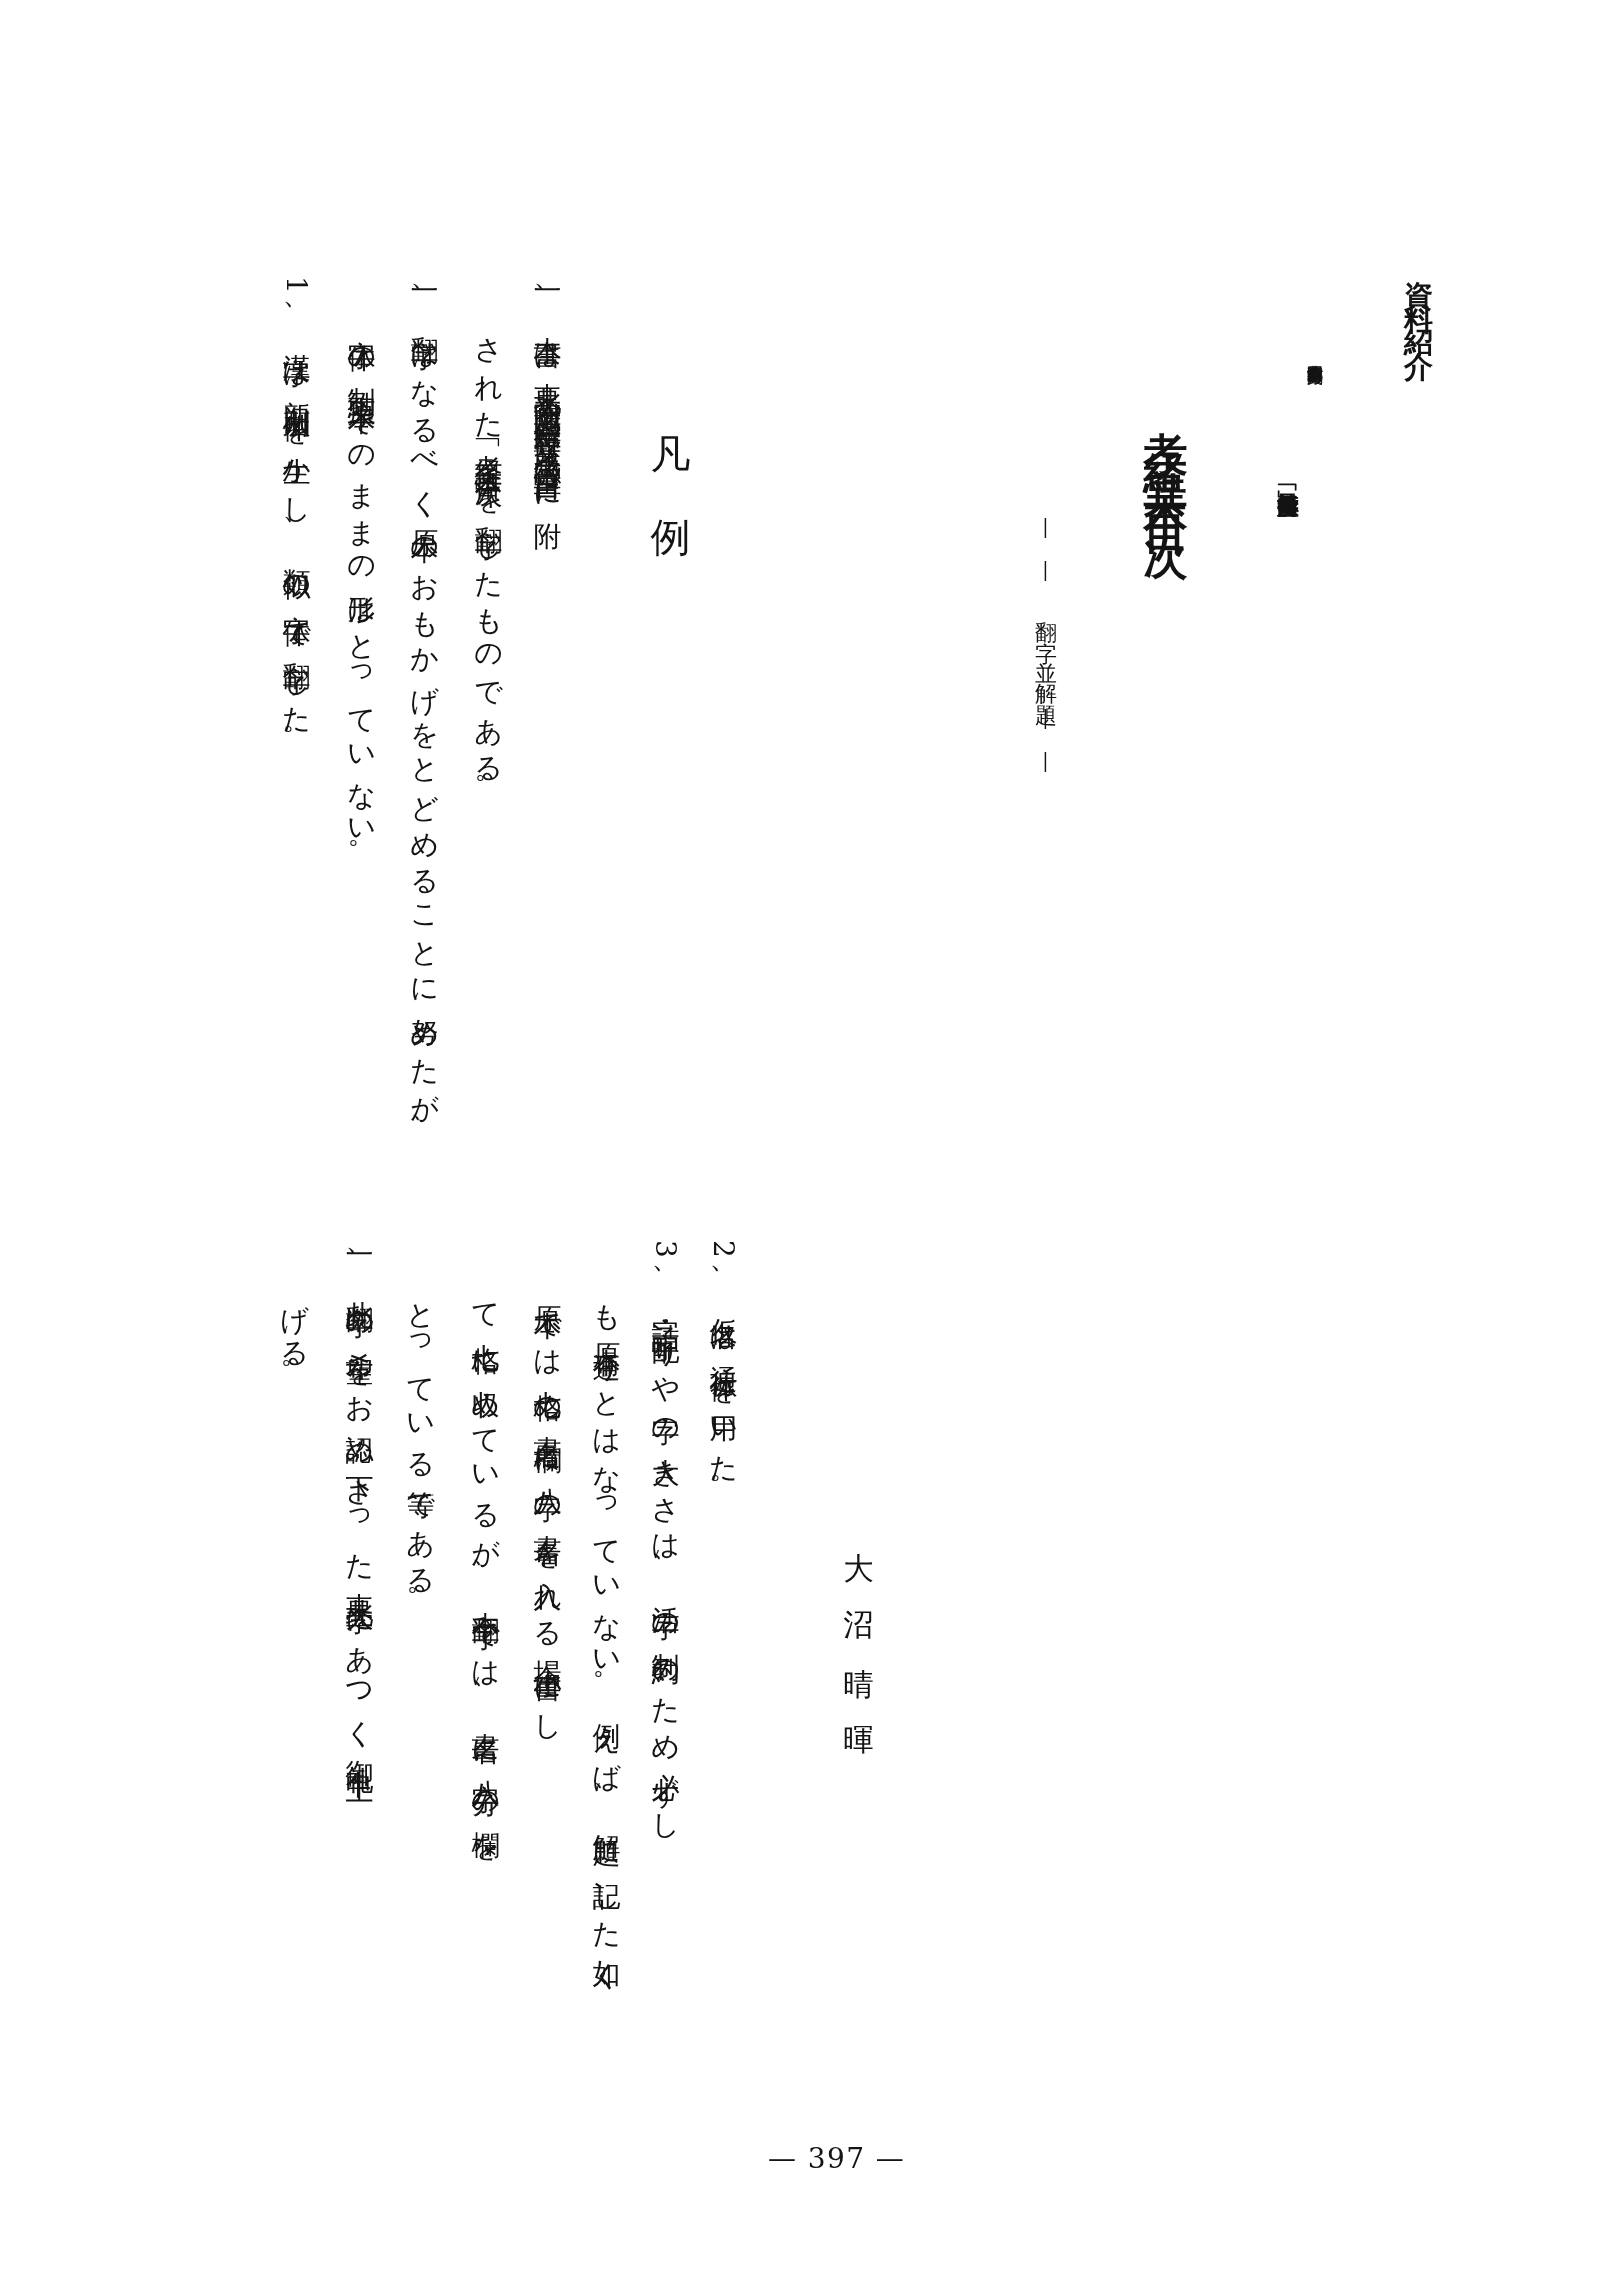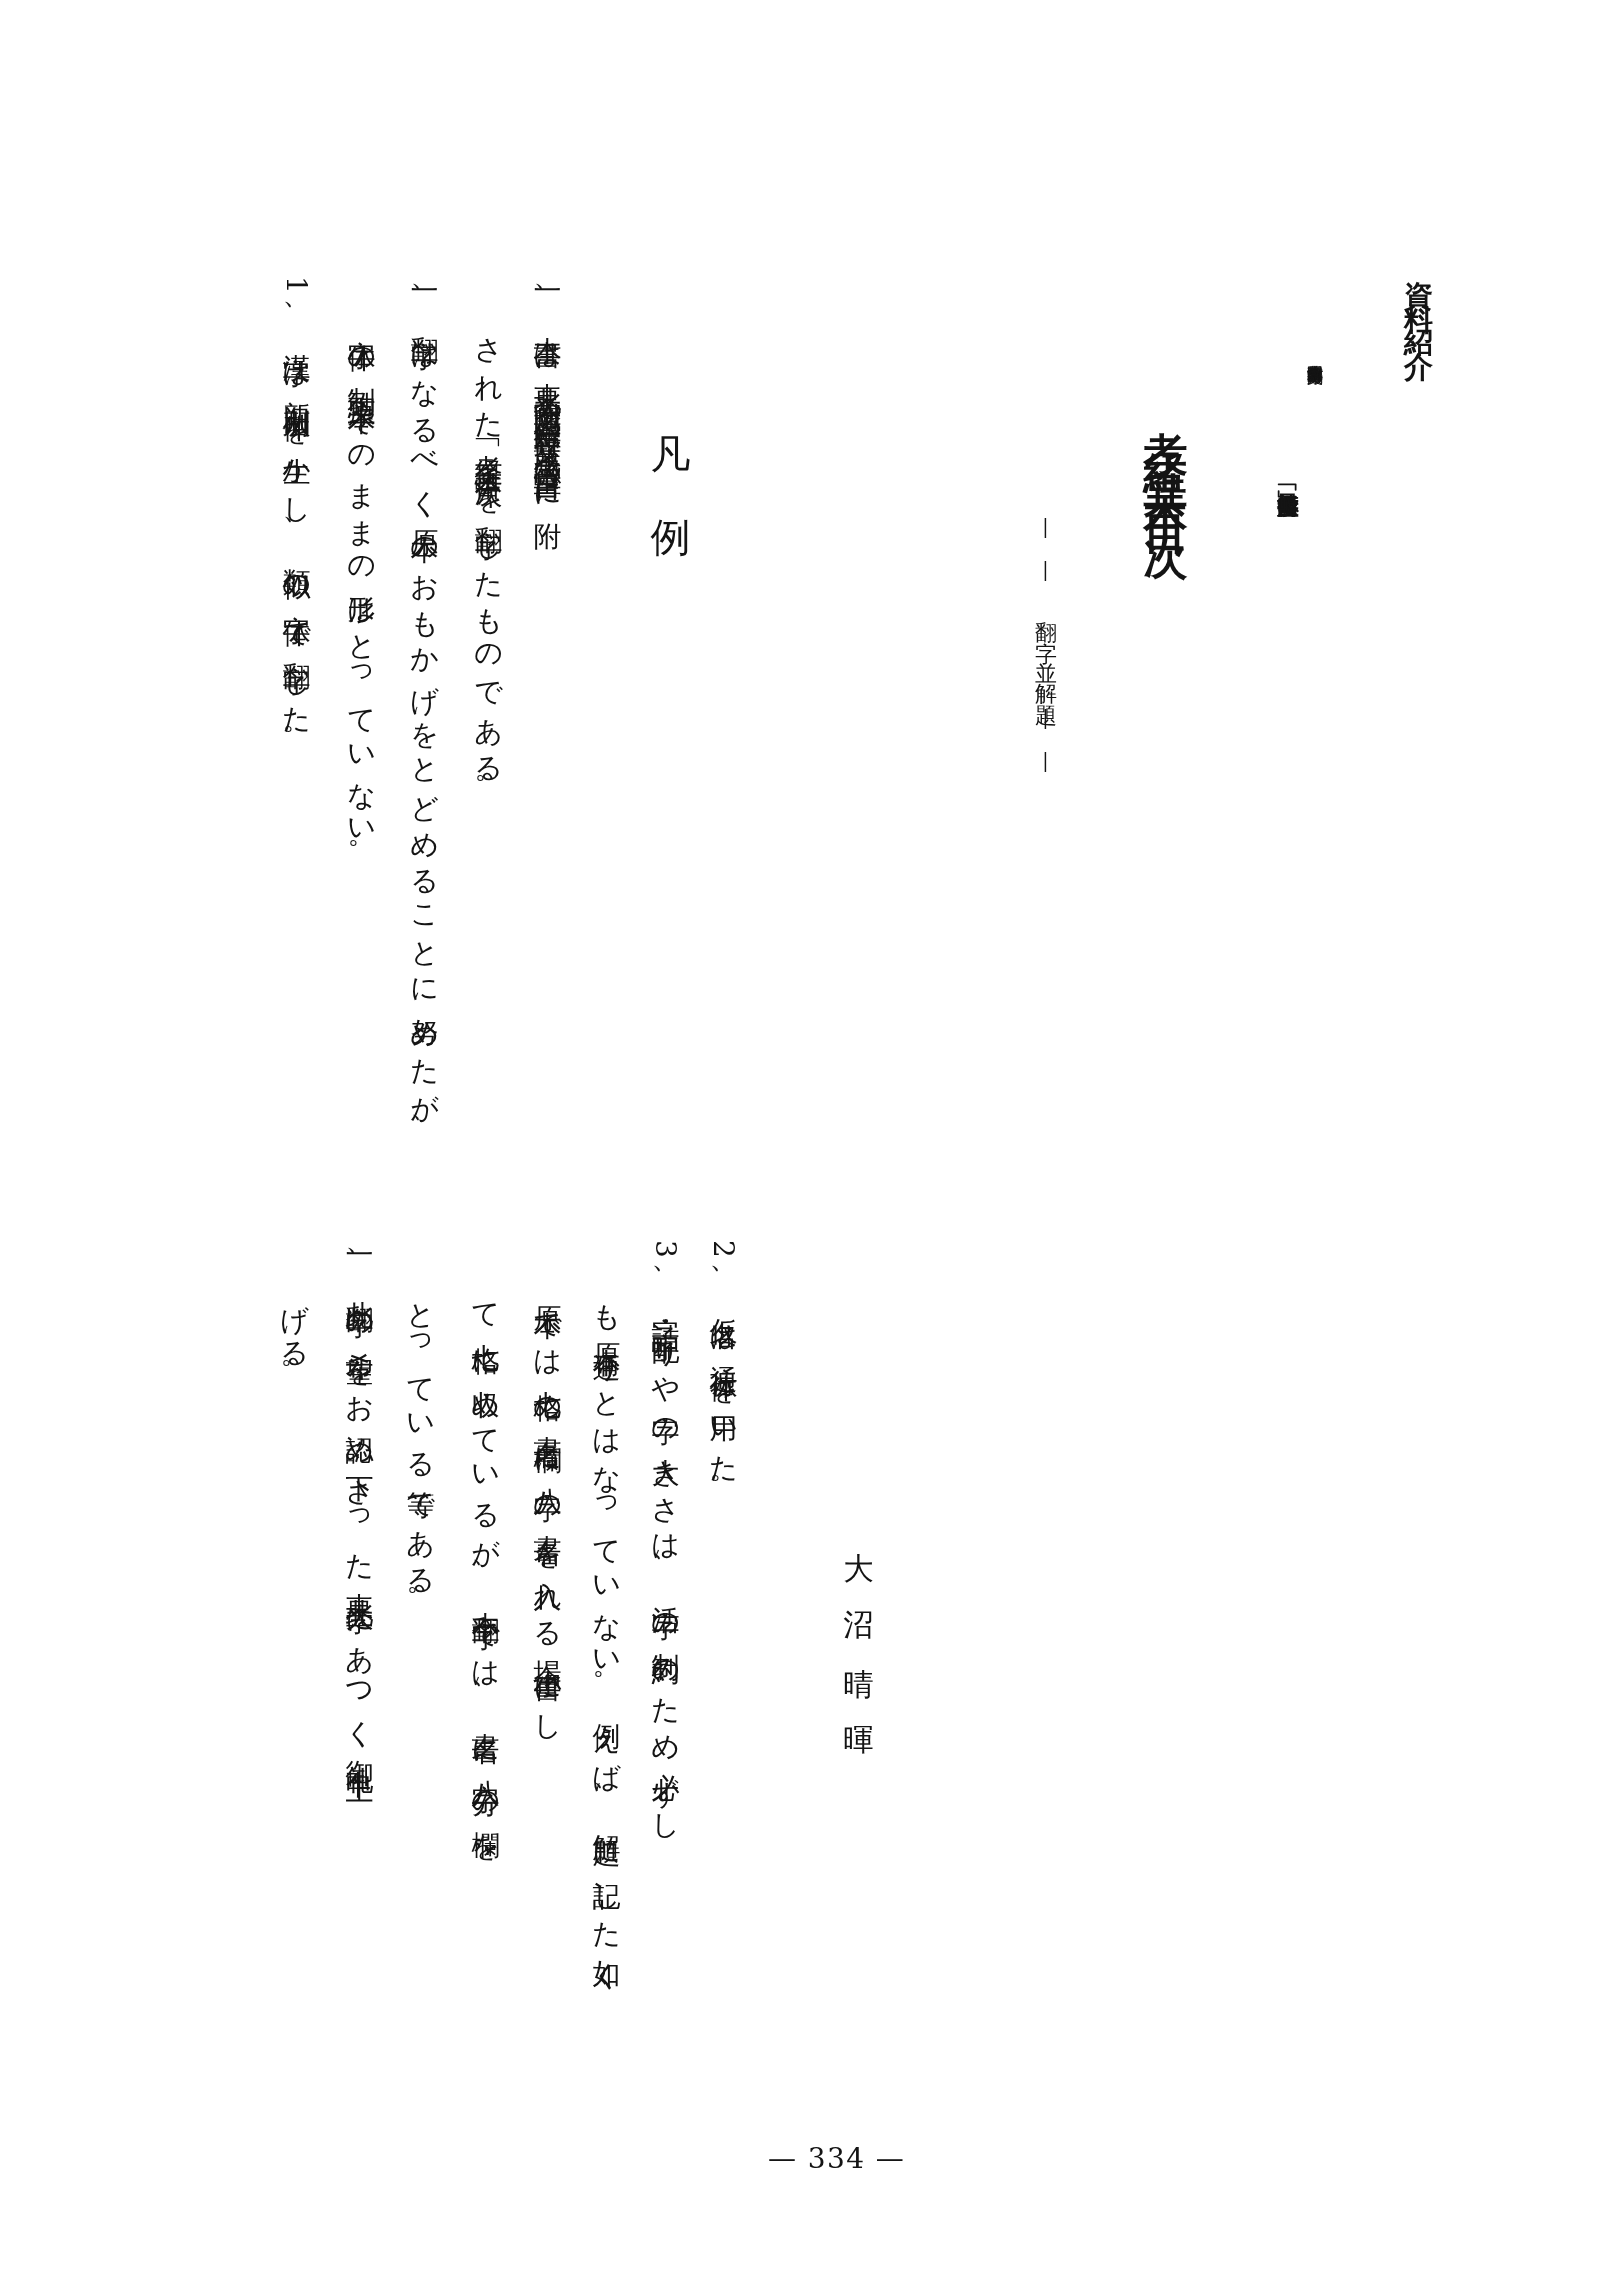--- a/index.html
+++ b/index.html
@@ -104,16 +104,16 @@
 
   <div class="v body-col l1">2、仮名は通行体を用いた。</div>
   <div class="v body-col l2">3、字詰・字配りや字の大きさは、活字の制約のため必ずし</div>
   <div class="v body-col l3">も原本通りとはなっていない。例えば、解題に記した如く</div>
   <div class="v body-col l4">原本では七格の書名欄に八字の書名を入れる場合小書にし</div>
   <div class="v body-col l5">て七格に収めているが、本翻字では、書名に八字分の欄を</div>
   <div class="v body-col l6">とっている等である。</div>
   <div class="v body-col l7">一、此翻字の希望をお認め下さった東北大学にあつく御礼申上</div>
   <div class="v body-col l8">げる。</div>
 
-  <div class="page-number">— 334 —</div>
+  <div class="page-number">— 397 —</div>
 
 </div>
 
 
 </body></html>

